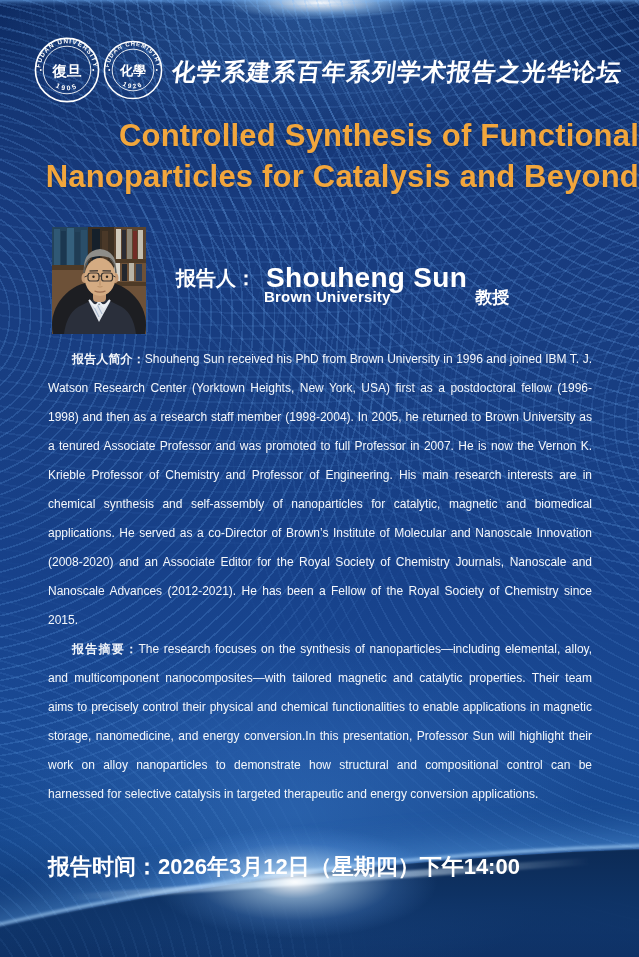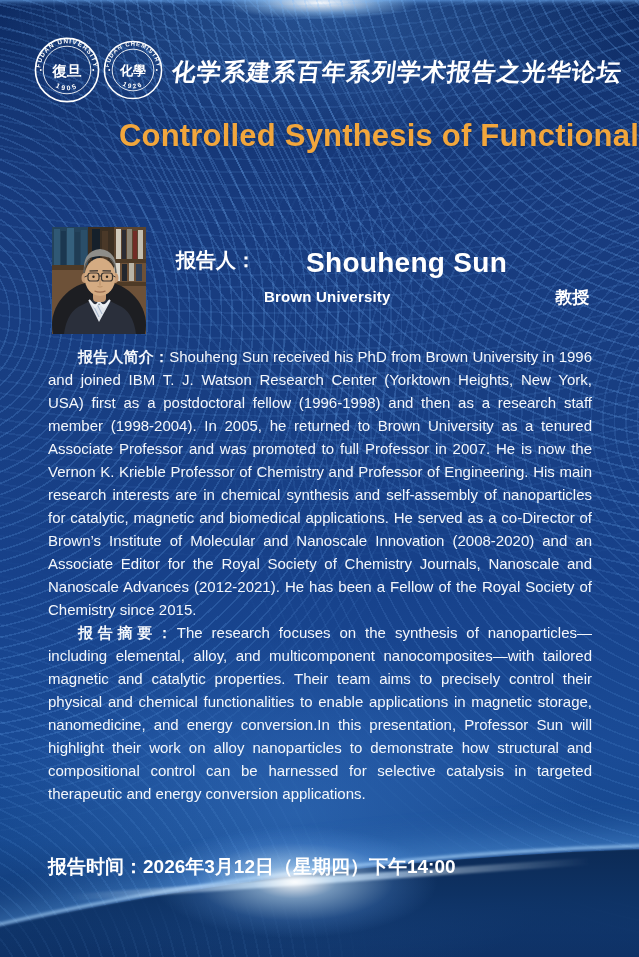--- a/index.html
+++ b/index.html
@@ -69,37 +69,37 @@
   }
   .main-title{
     position:absolute; left:0; right:0; top:115px; text-align:right;
     font-size:31px; font-weight:700; line-height:41px; letter-spacing:0.2px;
     color:#f2a63c; text-shadow:0 1px 2px rgba(10,25,60,0.35);
   }
   .photo{ position:absolute; left:52px; top:227px; width:94px; height:107px; }
   .photo svg{ display:block; width:100%; height:100%; }
   .speaker-line1{
     position:absolute; left:176px; top:247px;
-    display:flex; align-items:flex-start; white-space:nowrap;gap:40px;
+    display:flex; align-items:center; white-space:nowrap;
   }
   .speaker-label{ font-size:20px; font-weight:700; }
   .speaker-name{ font-size:28px; font-weight:700; margin-left:10px; letter-spacing:0.3px; }
   .speaker-suffix{ font-size:17px; font-weight:700; margin-left:8px;margin-top:39px; }
   .speaker-affil{
     position:absolute; left:264px; top:288px;
     font-size:15px; font-weight:700; letter-spacing:0.2px;
   }
   .bodytext{
     position:absolute; left:48px; top:345px; width:544px;
-    font-size:15px; line-height:23px; color:#f4f7fb;
+    font-size:12px; line-height:29px; color:#f4f7fb;
     text-align:justify;
   }
   .bodytext p{ margin:0; text-indent:2em; }
   .plabel{ font-weight:700; }
-  .footer{ position:absolute; left:48px; top:852px; font-size:19px; font-weight:700; line-height:29px; }
+  .footer{ position:absolute; left:48px; top:852px; font-size:22px; font-weight:700; line-height:29px; }
   .footer-row{ white-space:nowrap; }
 </style>
 </head>
 <body>
 
 <div class="poster">
 
   <div class="glow-layer"></div>
   <div class="wave wave1"></div>
   <div class="wave wave2"></div>
@@ -146,20 +146,21 @@
       <text font-size="6.6" fill="#fff" letter-spacing="2.2" font-weight="bold">
         <textPath href="#s2bot" startOffset="50%" text-anchor="middle">1926</textPath>
       </text>
       <text x="32" y="37.5" font-size="13.5" font-weight="bold" fill="#fff" text-anchor="middle">化學</text>
     </svg>
 
     <div class="series-title">化学系建系百年系列学术报告之光华论坛</div>
 
     <div class="main-title">
       <div>Controlled Synthesis of Functional</div>
+      <div>Nanoparticles for Catalysis and Beyond</div>
     </div>
 
     <div class="photo">
       <svg viewBox="0 0 94 107">
         <rect width="94" height="107" fill="#6d5138"></rect>
         <rect x="0" y="0" width="40" height="40" fill="#24435c"></rect>
         <rect x="2" y="2" width="6" height="36" fill="#2f5875"></rect>
         <rect x="9" y="4" width="5" height="34" fill="#1b3750"></rect>
         <rect x="15" y="1" width="7" height="39" fill="#35607d"></rect>
         <rect x="23" y="5" width="5" height="33" fill="#203d55"></rect>

